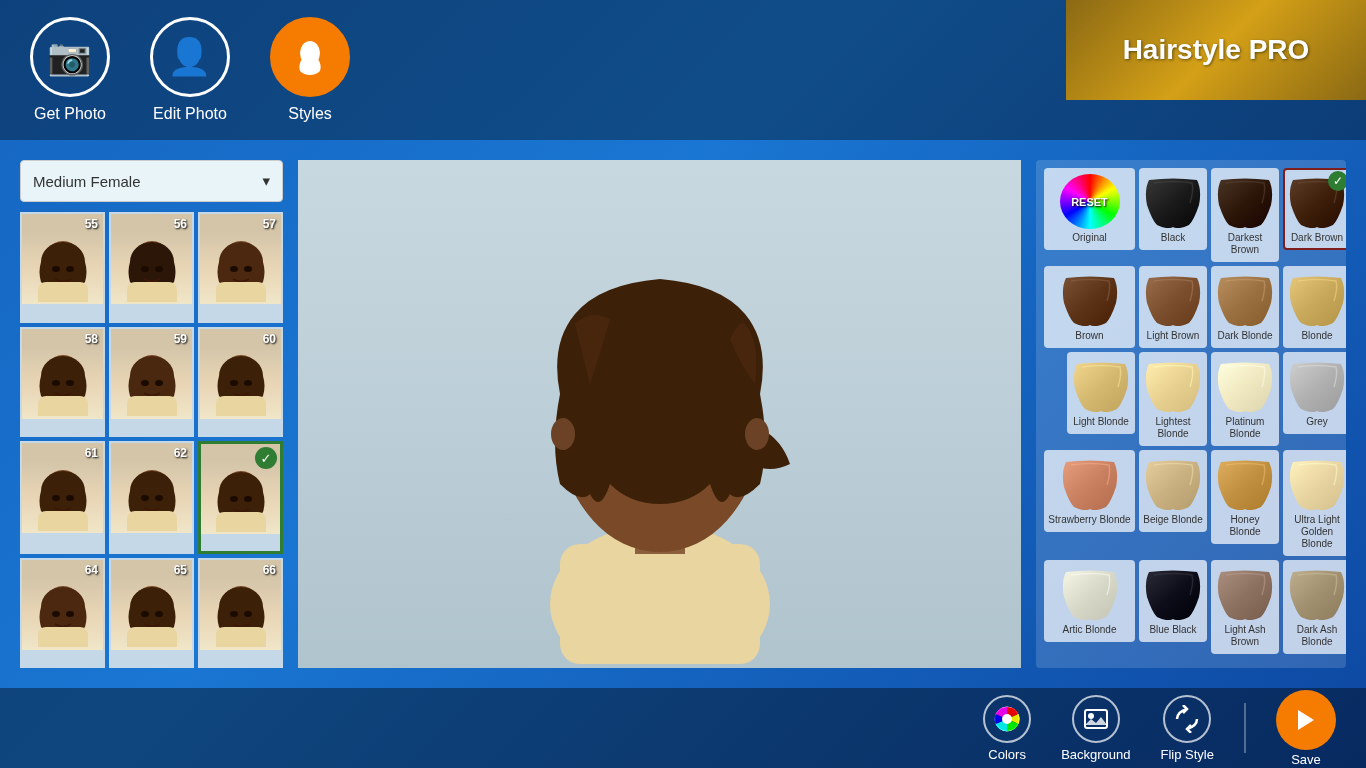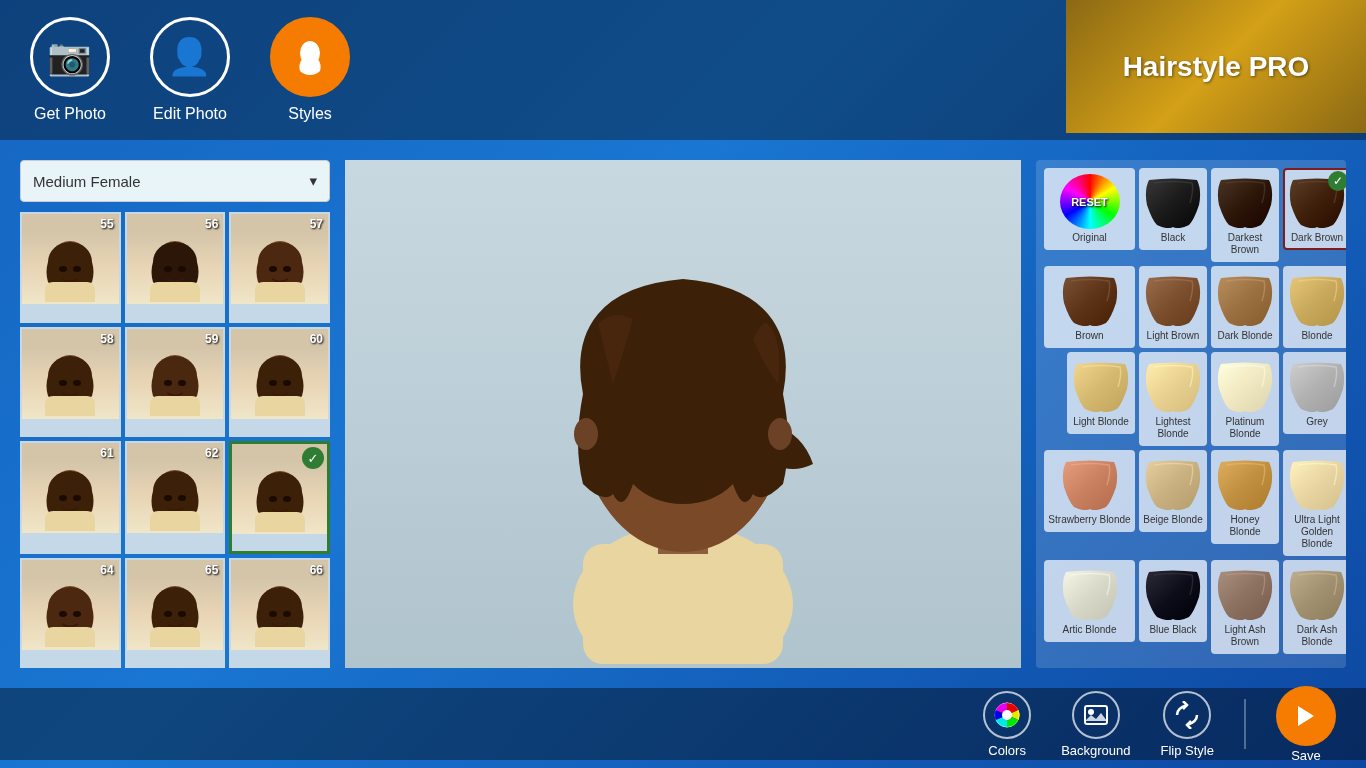--- a/index.html
+++ b/index.html
@@ -46,21 +46,21 @@
       border-color: #f57c00;
     }
     .top-nav-item .nav-label {
       font-size: 16px;
       font-weight: 400;
     }
     .brand-area {
       position: absolute;
       right: 0;
       top: 0;
-      height: 133px;
+      height: 100px;
       width: 300px;
       background: linear-gradient(135deg, #8B6914 0%, #D4A017 50%, #8B6914 100%);
       display: flex;
       align-items: center;
       justify-content: center;
       overflow: hidden;
     }
     .brand-title {
       font-size: 28px;
       font-weight: bold;
@@ -72,21 +72,21 @@
     
     .main-content {
       display: flex;
       height: calc(768px - 140px - 80px);
       padding: 20px;
       gap: 15px;
     }
 
     
     .styles-panel {
-      width: 310px;
+      width: 263px;
       flex-shrink: 0;
       display: flex;
       flex-direction: column;
       gap: 10px;
       justify-content: center;
     }
     .styles-dropdown {
       width: 100%;
       height: 42px;
       background: #e8f4f8;
@@ -238,21 +238,21 @@
       justify-content: center;
       font-size: 12px;
       color: white;
     }
     .color-item-wrap {
       position: relative;
     }
 
     
     .bottom-bar {
-      height: 72px;
+      height: 80px;
       background: rgba(0,0,0,0.4);
       display: flex;
       align-items: center;
       justify-content: flex-end;
       padding: 0 30px;
       gap: 0;
     }
     .bottom-action {
       display: flex;
       flex-direction: column;

